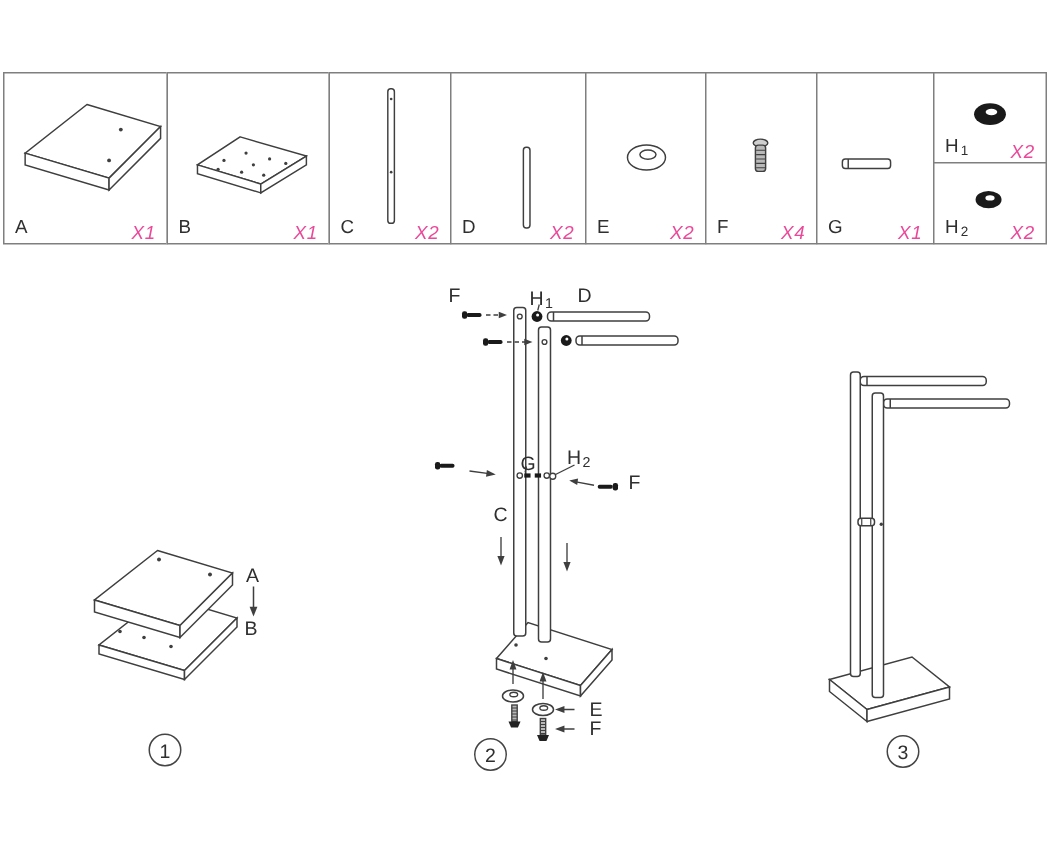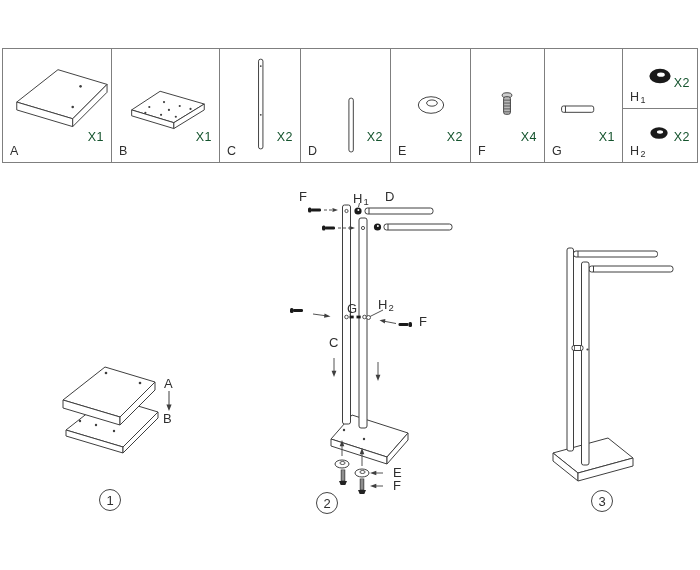--- a/index.html
+++ b/index.html
@@ -3,21 +3,21 @@
 <meta charset="utf-8">
 <style>
   html,body{margin:0;padding:0;background:#fff;}
   .canvas{position:relative;width:700px;height:570px;background:#ffffff;overflow:hidden;
           font-family:"Liberation Sans", sans-serif;color:#2f2f2f;}
   
   .cell{position:absolute;border:1px solid #7f7f7f;background:#fff;box-sizing:border-box;}
   .glyph{position:absolute;inset:1px;}
   .glyph svg{display:block;width:100%;height:100%;}
   .pname{position:absolute;left:7px;bottom:4px;font-size:12.5px;color:#2f2f2f;letter-spacing:.5px;}
-  .pqty{position:absolute;right:7px;bottom:18px;font-size:12.5px;color:#14532d;letter-spacing:.5px;}
+  .pqty{position:absolute;right:7px;bottom:0;font-size:12.5px;color:#ec4899;letter-spacing:.5px;font-style:italic;}
   .psub{font-size:9px;position:relative;top:2px;left:1px;}
   
   .stepsvg{position:absolute;}
   .lbl{position:absolute;font-size:13px;color:#2f2f2f;}
   .lbl .psub{font-size:9.5px;}
   .stepnum{position:absolute;width:22px;height:22px;border:1.3px solid #444;border-radius:50%;
            text-align:center;line-height:22px;font-size:13px;color:#2f2f2f;box-sizing:border-box;background:#fff;}
 </style>
 </head>
 <body>

